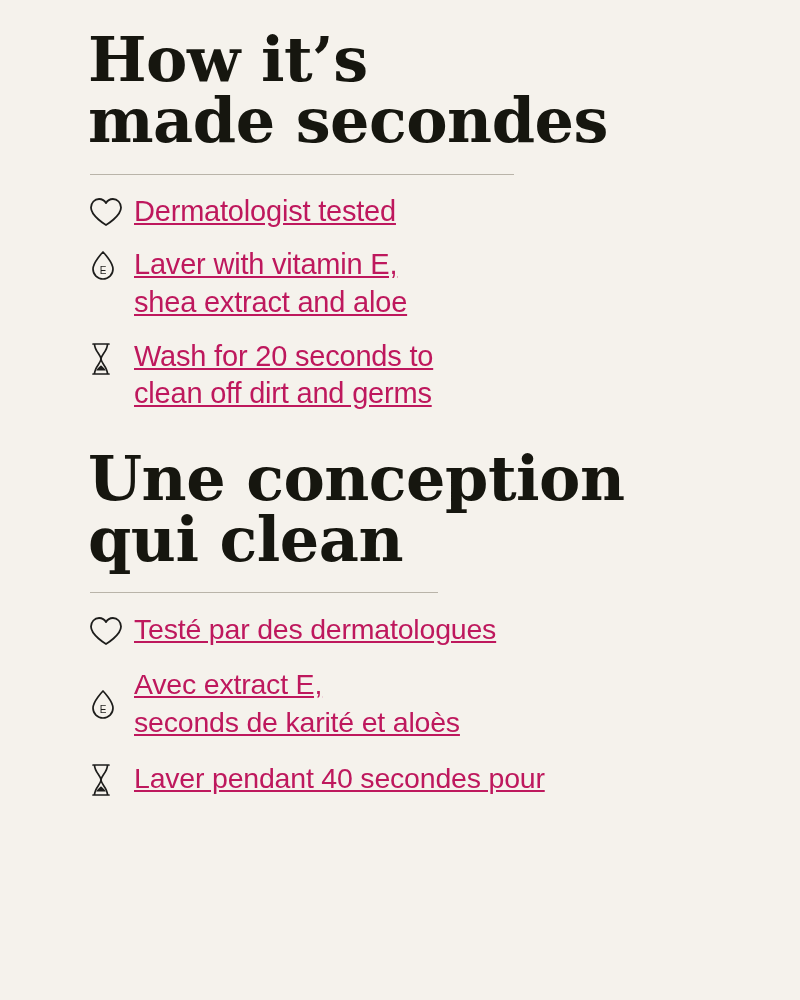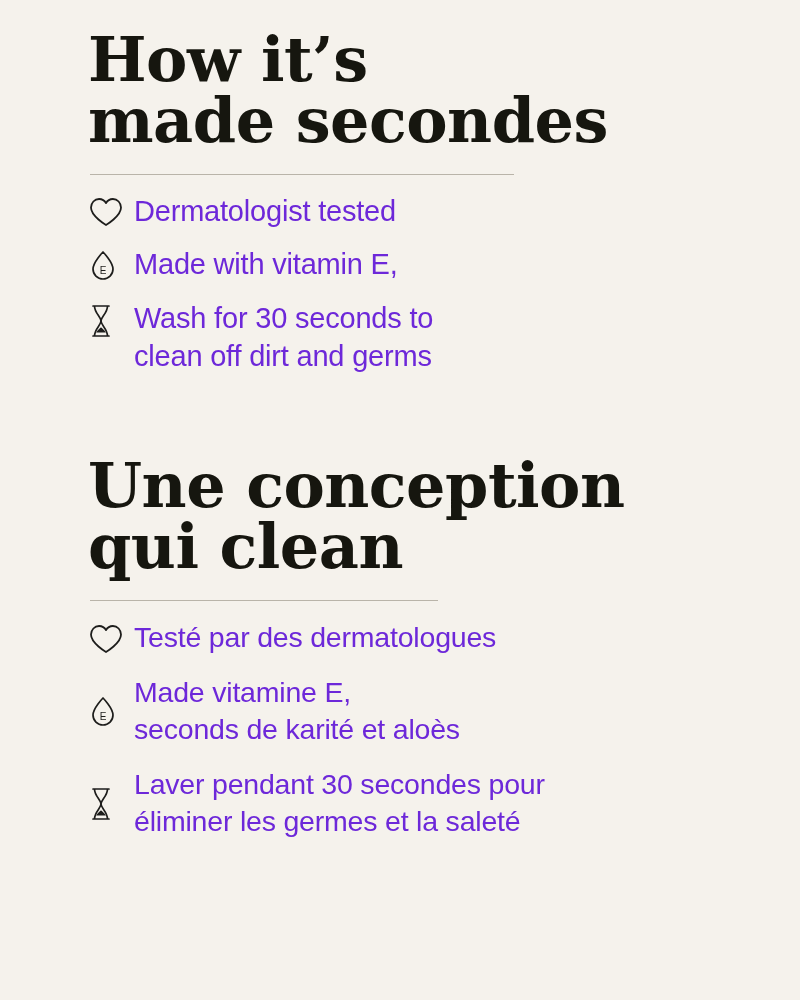--- a/index.html
+++ b/index.html
@@ -18,21 +18,21 @@
     position: relative;
     width: 800px;
     height: 1000px;
     box-sizing: border-box;
     padding: 30px 60px 16px 88px;
   }
   .section {
     position: relative;
   }
   .section--fr {
-    margin-top: 81px;
+    margin-top: 36px;
   }
   .headline {
     font-family: "DejaVu Serif", "Liberation Serif", serif;
     font-weight: 700;
     font-size: 62px;
     line-height: 0.98;
     letter-spacing: -0.5px;
     margin: 0;
     color: #16160f;
   }
@@ -69,21 +69,22 @@
   }
   .bullet-icon svg {
     display: block;
   }
   .bullet-text {
     font-family: "Liberation Sans", sans-serif;
     font-weight: 400;
     font-size: 29px;
     line-height: 1.3;
     letter-spacing: -0.2px;
-    color: #6d28d9;
+    color: #be185d;
+    text-decoration: underline;
   }
   .bullet-text .tline {
     display: block;
     white-space: nowrap;
   }
   .section--fr .bullet-text { font-size: 28.5px; }
   .section--fr .bullet { margin-bottom: 18px; align-items: center; }
 </style>
 </head>
 <body>
@@ -112,35 +113,36 @@
       </li>
 
       <li class="bullet">
         <span class="bullet-icon">
           <svg width="30" height="34" viewBox="0 0 30 34" fill="none">
             <path d="M15 3C15 3 5 13.2 5 20.1C5 25.6 9.5 30 15 30C20.5 30 25 25.6 25 20.1C25 13.2 15 3 15 3Z" stroke="#1d1d1b" stroke-width="1.7" stroke-linejoin="round"></path>
             <text x="15" y="25" text-anchor="middle" font-family="Liberation Sans, sans-serif" font-size="10" fill="#1d1d1b">E</text>
           </svg>
         </span>
         <span class="bullet-text">
-          <span class="tline">Made with vitamin E,</span>
+          <span class="tline">Laver with vitamin E,</span>
+          <span class="tline">shea extract and aloe</span>
         </span>
       </li>
 
       <li class="bullet">
         <span class="bullet-icon">
           <svg width="26" height="36" viewBox="0 0 26 36" fill="none">
             <path d="M5 3H21M5 33H21" stroke="#1d1d1b" stroke-width="1.7" stroke-linecap="round"></path>
             <path d="M6.5 3C6.5 10 13 14 13 18C13 22 6.5 26 6.5 33" stroke="#1d1d1b" stroke-width="1.7"></path>
             <path d="M19.5 3C19.5 10 13 14 13 18C13 22 19.5 26 19.5 33" stroke="#1d1d1b" stroke-width="1.7"></path>
             <path d="M8.2 29.5C9.6 26.6 13 24.5 13 24.5C13 24.5 16.4 26.6 17.8 29.5H8.2Z" fill="#1d1d1b"></path>
           </svg>
         </span>
         <span class="bullet-text">
-          <span class="tline">Wash for 30 seconds to</span>
+          <span class="tline">Wash for 20 seconds to</span>
           <span class="tline">clean off dirt and germs</span>
         </span>
       </li>
 
     </ul>
   </section>
 
   <section class="section section--fr">
     <h1 class="headline">
       <span class="line">Une conception</span>
@@ -163,36 +165,35 @@
       </li>
 
       <li class="bullet">
         <span class="bullet-icon">
           <svg width="30" height="34" viewBox="0 0 30 34" fill="none">
             <path d="M15 3C15 3 5 13.2 5 20.1C5 25.6 9.5 30 15 30C20.5 30 25 25.6 25 20.1C25 13.2 15 3 15 3Z" stroke="#1d1d1b" stroke-width="1.7" stroke-linejoin="round"></path>
             <text x="15" y="25" text-anchor="middle" font-family="Liberation Sans, sans-serif" font-size="10" fill="#1d1d1b">E</text>
           </svg>
         </span>
         <span class="bullet-text">
-          <span class="tline">Made vitamine E,</span>
+          <span class="tline">Avec extract E,</span>
           <span class="tline">seconds de karité et aloès</span>
         </span>
       </li>
 
       <li class="bullet">
         <span class="bullet-icon">
           <svg width="26" height="36" viewBox="0 0 26 36" fill="none">
             <path d="M5 3H21M5 33H21" stroke="#1d1d1b" stroke-width="1.7" stroke-linecap="round"></path>
             <path d="M6.5 3C6.5 10 13 14 13 18C13 22 6.5 26 6.5 33" stroke="#1d1d1b" stroke-width="1.7"></path>
             <path d="M19.5 3C19.5 10 13 14 13 18C13 22 19.5 26 19.5 33" stroke="#1d1d1b" stroke-width="1.7"></path>
             <path d="M8.2 29.5C9.6 26.6 13 24.5 13 24.5C13 24.5 16.4 26.6 17.8 29.5H8.2Z" fill="#1d1d1b"></path>
           </svg>
         </span>
         <span class="bullet-text">
-          <span class="tline">Laver pendant 30 secondes pour</span>
-          <span class="tline">éliminer les germes et la saleté</span>
+          <span class="tline">Laver pendant 40 secondes pour</span>
         </span>
       </li>
 
     </ul>
   </section>
 
 </div>
 
 </body></html>

